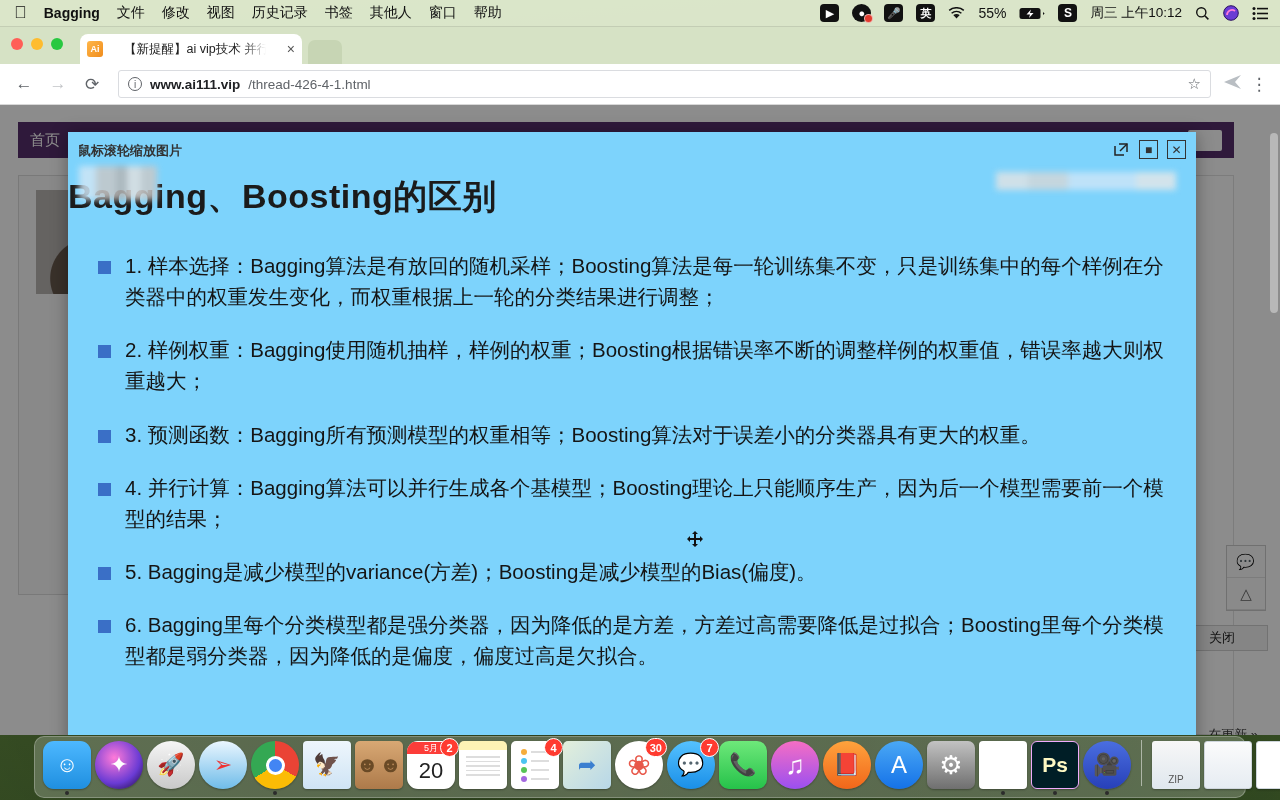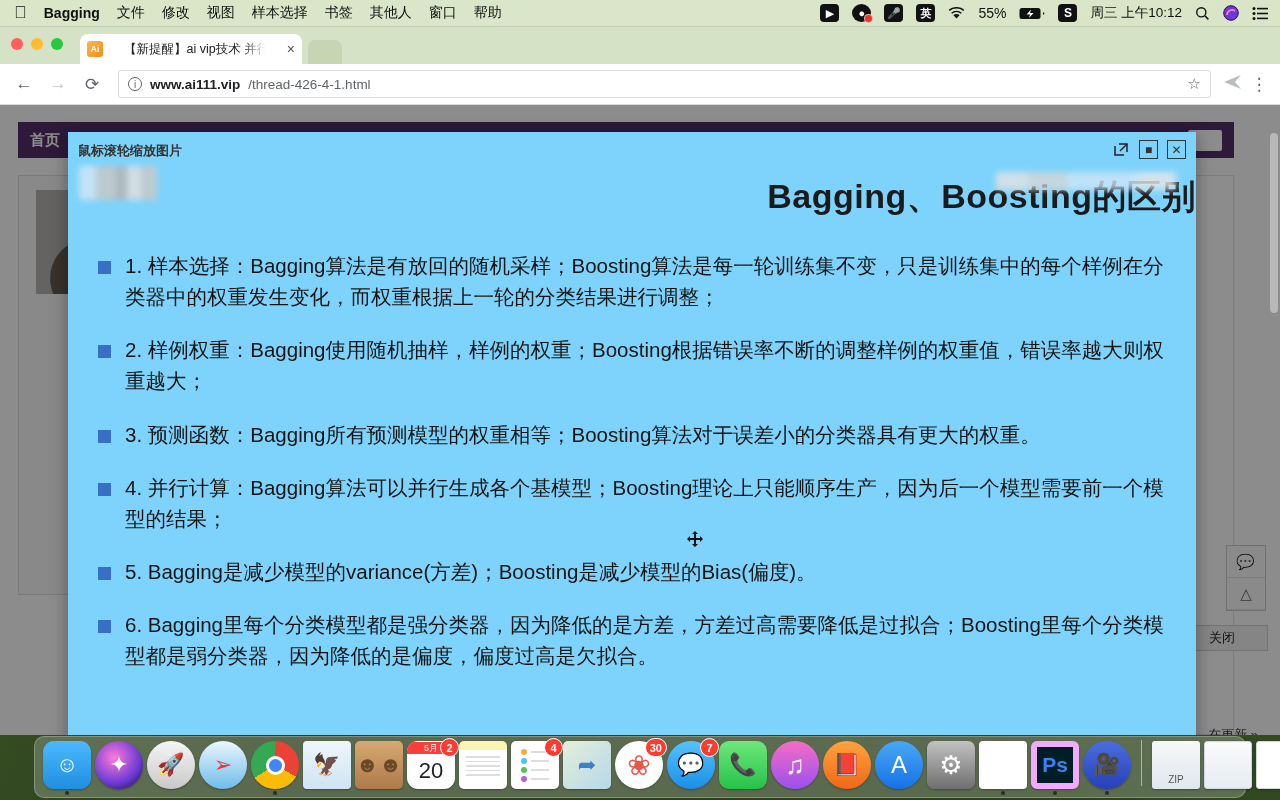--- a/index.html
+++ b/index.html
@@ -102,21 +102,21 @@
   .kebab { font-size: 17px; color: #5f6368; letter-spacing: 0; width: 22px; text-align: center; }
 
   
   #page { position: absolute; top: 78px; left: 0; width: 1280px; height: 657px; background: #fff; overflow: hidden; }
   #page-inner { position: absolute; inset: 0; filter: grayscale(.15); }
   .forum-nav {
     position: absolute; top: 17px; left: 18px; width: 1216px; height: 36px;
     background: #5b2d74; color: #fff; display: flex; align-items: center;
     font-size: 15px; padding: 0 12px; gap: 22px;
   }
-  .forum-nav .home { font-weight: bold; }
+  .forum-nav .home { font-weight: normal; }
   .forum-nav .right { margin-left: auto; display: flex; align-items: center; gap: 6px; }
   .nav-pill { background: #fff; color: #5b2d74; font-size: 13px; padding: 3px 10px; border-radius: 2px; }
   .side-card {
     position: absolute; top: 70px; left: 18px; width: 140px; height: 420px;
     border: 1px solid #ddd; background: #fafafa;
     display: flex; flex-direction: column; align-items: center; padding-top: 14px; gap: 6px;
     font-size: 13px; color: #333;
   }
   .avatar-box { width: 104px; height: 104px; background: #b9b4b0;
     background-image: radial-gradient(circle at 55% 42%, #4a4038 22%, transparent 23%),
@@ -168,22 +168,22 @@
     background:
       linear-gradient(90deg,#cfe6f6 0 22%, #c8c8c8 22% 48%, #b4b4b4 48% 62%, #e0e0e0 62% 80%, #c9c9c9 80% 100%);
     filter: blur(3px); opacity: .85;
   }
   .blur-strip {
     position: absolute; right: 20px; top: 40px; width: 180px; height: 18px;
     background: linear-gradient(90deg,#e4e4e4 0 18%, #d7d7d7 18% 40%, #cfe6f8 40% 78%, #e8e8e8 78% 100%);
     filter: blur(3px); opacity: .8;
   }
   .lb-title {
-    text-align: right; font-size: 34px; font-weight: bold; color: #1b1b1b;
-    margin-top: 6px; letter-spacing: .5px; padding-left: 39px;
+    text-align: left; font-size: 34px; font-weight: bold; color: #1b1b1b;
+    margin-top: 6px; letter-spacing: .5px;
   }
   .lb-list { margin: 30px 30px 0 30px; }
   .lb-item { display: flex; gap: 14px; margin-bottom: 22px; align-items: flex-start; }
   .bullet { width: 13px; height: 13px; background: #3a6fc6; flex: none; margin-top: 11px; }
   .lb-text { font-size: 20.5px; line-height: 1.52; color: #151515; }
   #move-cursor {
     position: absolute; left: 687px; top: 504px; z-index: 50;
     width: 16px; height: 16px; color: #111;
   }
 
@@ -220,21 +220,21 @@
 
 <div id="desktop"></div>
 
 <div id="menubar">
   <div class="mb-left">
     <span class="apple"></span>
     <span class="mb-item mb-bold">Bagging</span>
     <span class="mb-item">文件</span>
     <span class="mb-item">修改</span>
     <span class="mb-item">视图</span>
-    <span class="mb-item">样本选择</span>
+    <span class="mb-item">历史记录</span>
     <span class="mb-item">书签</span>
     <span class="mb-item">其他人</span>
     <span class="mb-item">窗口</span>
     <span class="mb-item">帮助</span>
   </div>
   <div class="mb-right">
     <span class="mb-ico badge-sq">▶</span>
     <span class="mb-ico" style="position:relative">
       <span class="badge-sq" style="border-radius:50%">●</span>
         <span class="rec-dot"></span>
@@ -503,21 +503,21 @@
   <div class="dock-app">
     <div class="di" style="background:#fff;border-radius:4px;flex-direction:column;justify-content:flex-start;padding-top:10px">
       <span class="ln" style="width:32px"></span>
         <span class="ln" style="width:32px"></span>
         <span class="ln" style="width:32px"></span>
         <span class="ln" style="width:32px"></span>
     </div>
       <span class="dot"></span>
   </div>
   <div class="dock-app">
-    <div class="di" style="background:#001e26;border:6px solid #f0abfc;border-radius:6px;color:#3b82f6;font-size:21px;font-weight:bold">Ps</div>
+    <div class="di" style="background:#001e26;border:1px solid #f0abfc;border-radius:6px;color:#fef9c3;font-size:21px;font-weight:bold">Ps</div>
     <span class="dot"></span>
   </div>
   <div class="dock-app">
     <div class="di round" style="background:linear-gradient(#4a6ee0,#2740b8)">🎥</div>
     <span class="dot"></span>
   </div>
 
   <div class="dock-sep"></div>
 
   <div class="dock-app">

